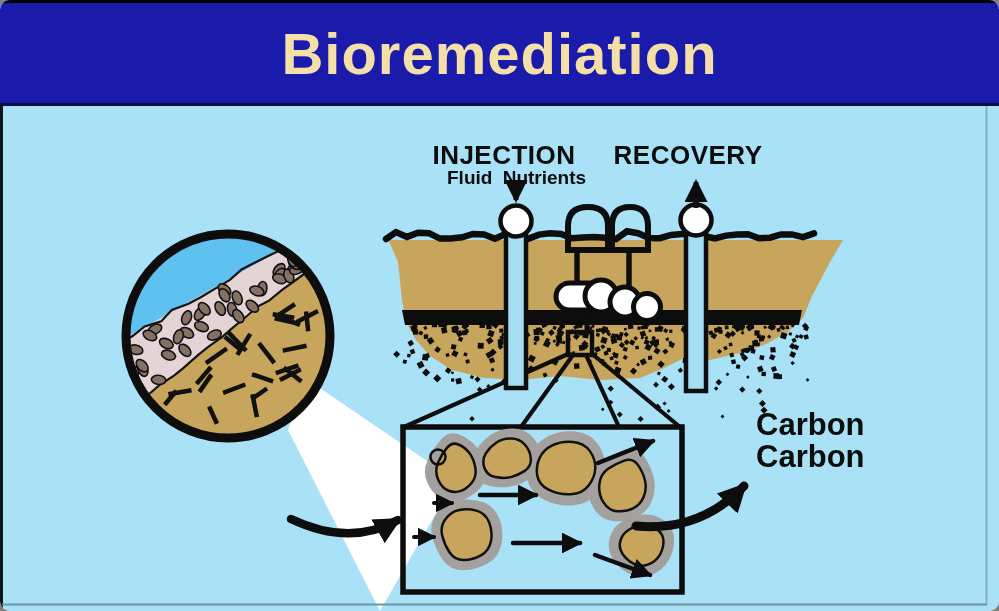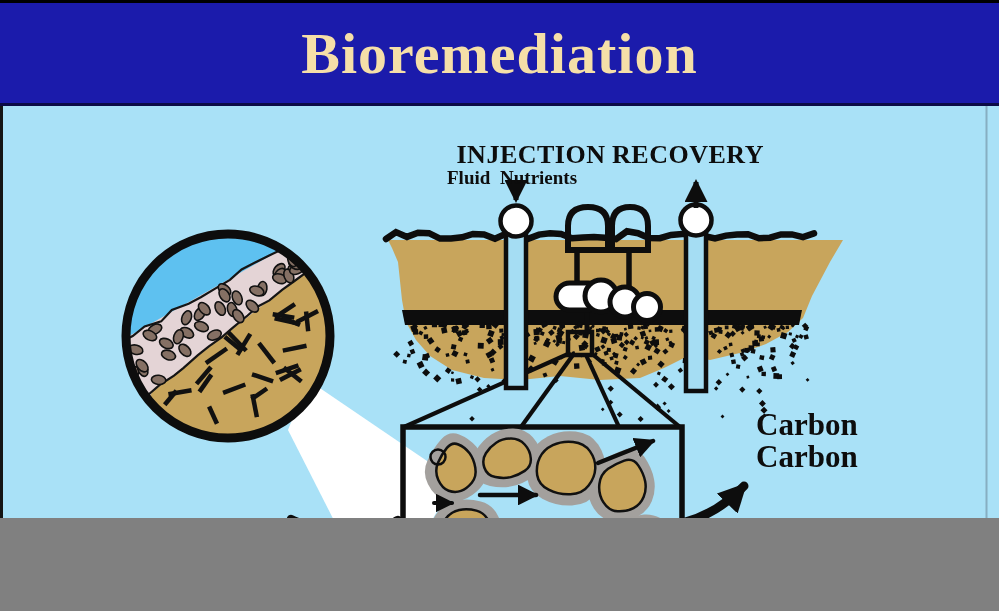--- a/index.html
+++ b/index.html
@@ -3,40 +3,41 @@
 <meta charset="utf-8">
 <style>
   :root{
     --header-bg:#1b1bab; --header-text:#f5dfa8; --canvas-bg:#a9e1f7;
     --soil:#c8a55c; --ink:#0d0d0d; --halo-gray:#a3a09d; --inset-sky:#5ec1f0;
     --inset-sediment:#e4d4d6; --microbe-brown:#857064; --well-blue:#a5ddf3;
     --beam-white:#ffffff; --border-dark:#30303a;
   }
   html,body{margin:0;padding:0;background:#808080;}
   .stage{
-    position:relative; width:999px; height:518px; overflow:hidden;
+    position:relative; width:999px; height:611px; overflow:hidden;
     background:var(--canvas-bg);
-    font-family:Liberation Serif, serif;
+    font-family:Liberation Sans, sans-serif;
+    border-radius:10px;
   }
   .hdr{
     position:absolute; left:0; top:0; width:999px; height:106px;
     box-sizing:border-box; background:var(--header-bg);
     border-top:3px solid #000; border-bottom:3px solid #0b0b46;
     display:flex; align-items:center; justify-content:center; z-index:3;
   }
   .hdr .title{
     color:var(--header-text); font-weight:bold; font-size:58px; letter-spacing:1px;
   }
   svg#scene{position:absolute; left:0; top:0; z-index:1;}
   .lbl{
     position:absolute; z-index:2; font-weight:bold; color:var(--ink);
     white-space:nowrap;
   }
   .lbl div{white-space:nowrap;}
-  #lbl-injection{left:450px; top:142px; width:162px; text-align:center; font-size:26px; line-height:26px; letter-spacing:0.5px;}
+  #lbl-injection{left:423px; top:142px; width:162px; text-align:center; font-size:26px; line-height:26px; letter-spacing:0.5px;}
   #lbl-fluid{left:447px; top:168px; width:162px; font-size:19px; line-height:20px; word-spacing:5px;}
   #lbl-recovery{left:608px; top:142px; width:160px; text-align:center; font-size:26px; line-height:26px; letter-spacing:0.5px;}
   #lbl-oxygen{left:103px; top:483px; width:212px; text-align:center; font-size:31px; line-height:36px; word-spacing:7px;}
   #lbl-co2{left:756px; top:409px; text-align:center; font-size:31px; line-height:32px;}
   #lbl-contaminant{left:496px; top:507px; font-size:22px; line-height:24px;}
 </style>
 </head>
 <body>
 
 <div class="stage">

